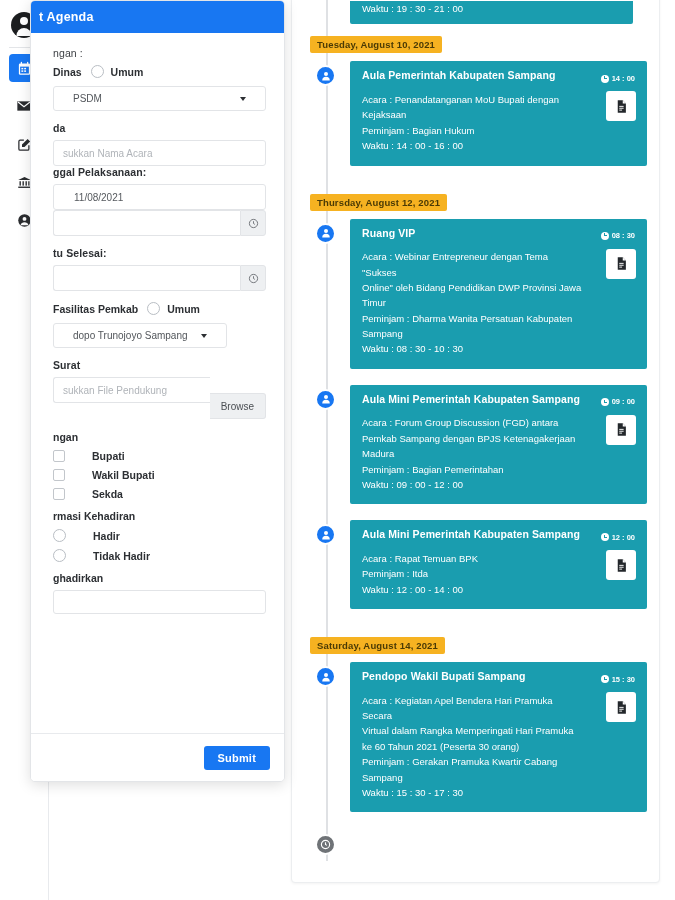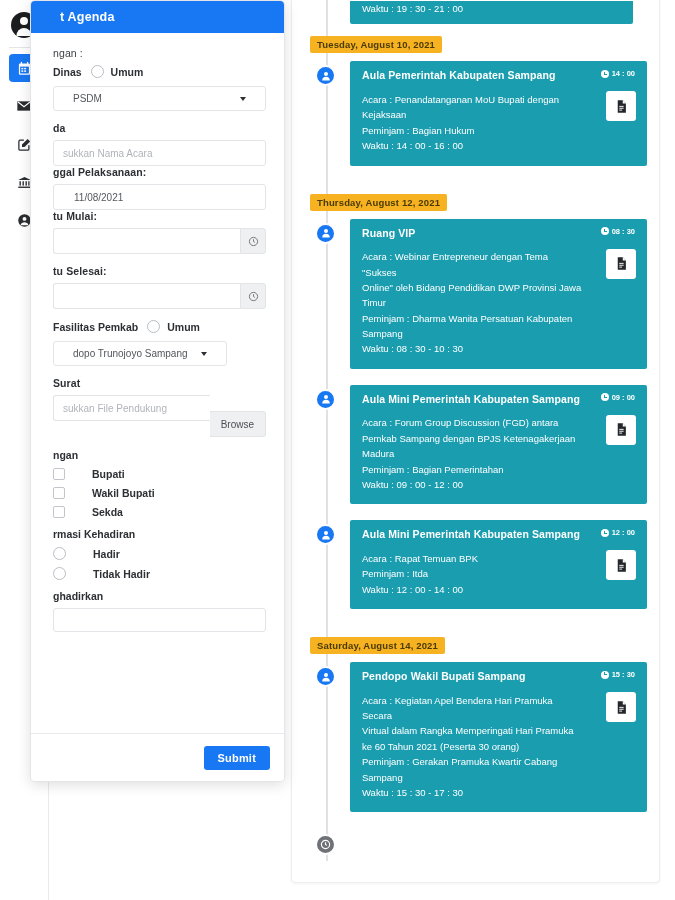--- a/index.html
+++ b/index.html
@@ -44,21 +44,21 @@
 
   
   .modal {
     position: absolute; left: 30px; top: 0; width: 255px; height: 782px;
     background: #ffffff; border: 1px solid #e3e5e8; border-radius: 5px;
     box-shadow: 0 3px 14px rgba(0,0,0,.13);
     overflow: hidden; z-index: 8;
   }
   .modal-header {
     height: 32px; background: #1877f2; color: #ffffff;
-    display: flex; align-items: center; padding-left: 29px;
+    display: flex; align-items: center; padding-left: 8px;
     font-size: 12.5px; font-weight: 700; letter-spacing: .2px;
   }
   .modal-body { padding: 14px 18px 10px 22px; }
   .f-label {
     font-size: 10.5px; font-weight: 700; color: #2c2f33;
     margin: 0 0 6px 0; letter-spacing: .1px;
   }
   .f-label.light { font-weight: 400; color: #3b3e42; }
   .radio-row { display: flex; align-items: center; gap: 9px; margin: 4px 0 8px; }
   .radio-item { display: flex; align-items: center; gap: 7px; }
@@ -137,21 +137,21 @@
              margin: 0 0 16px 0; padding-left: 19px; }
   .tl-dot {
     position: absolute; left: 9px; top: 4px; width: 21px; height: 21px;
     border-radius: 50%; background: #1877f2; border: 2px solid #ffffff;
     display: flex; align-items: center; justify-content: center; color: #fff; flex: none;
   }
   .card {
     margin-left: 25px; flex: 1; background: #1a9daf; border-radius: 2px;
     color: #ffffff; padding: 8px 12px 12px 12px; position: relative;
   }
-  .card-head { display: flex; align-items: flex-start; justify-content: space-between; gap: 14px; }
+  .card-head { display: flex; align-items: flex-end; justify-content: space-between; gap: 14px; }
   .card-title { font-size: 10.5px; font-weight: 700; letter-spacing: .1px; line-height: 1.3; }
   .card-time { display: flex; align-items: center; gap: 3px; font-size: 7.5px;
                font-weight: 700; white-space: nowrap; flex: none; }
   .clock-ic { width: 8px; height: 8px; border-radius: 50%; background: #ffffff;
               position: relative; flex: none; }
   .clock-ic::before { content: ""; position: absolute; left: 3.5px; top: 1.8px;
               width: 1px; height: 2.6px; background: #1a9daf; }
   .clock-ic::after { content: ""; position: absolute; left: 3.8px; top: 3.8px;
               width: 2.2px; height: 1px; background: #1a9daf; }
   .card-body { margin-top: 9px; font-size: 9.5px; line-height: 1.62;
@@ -448,21 +448,20 @@
         <span>PSDM</span>
         <span class="caret"></span>
       </div>
 
       <div class="f-label">da</div>
       <div class="f-input">sukkan Nama Acara</div>
 
       <div class="f-label">ggal Pelaksanaan:</div>
       <div class="f-input value">11/08/2021</div>
 
-      <div class="f-label">tu Mulai:</div>
       <div class="input-icon-wrap">
         <div class="f-input"></div>
         <div class="addon">
           <svg width="11" height="11" viewBox="0 0 24 24" fill="none" stroke="currentColor" stroke-width="2">
             <circle cx="12" cy="12" r="9"></circle>
               <path d="M12 7v5l3 2"></path>
           </svg>
         </div>
       </div>
 

